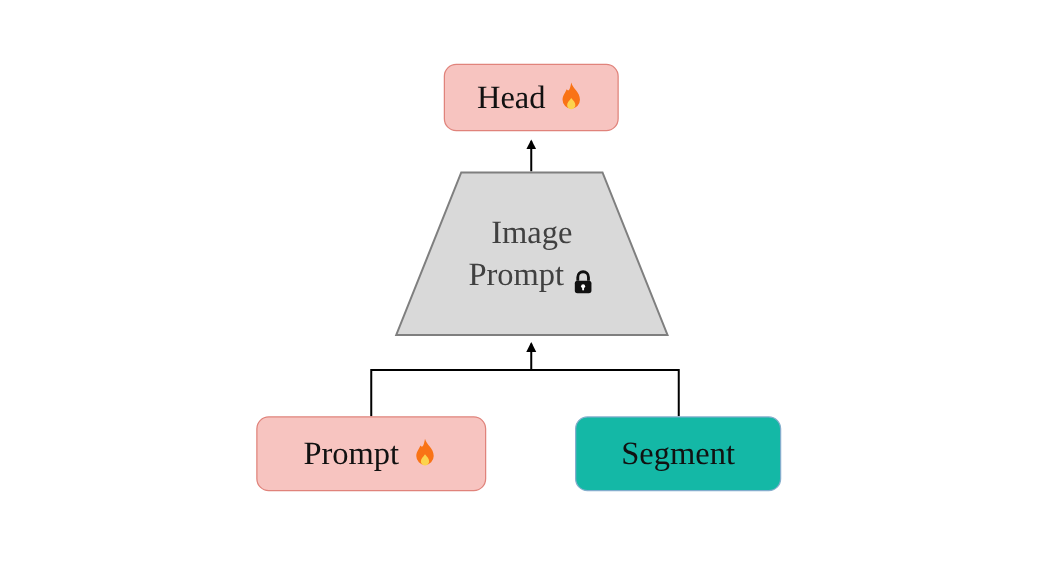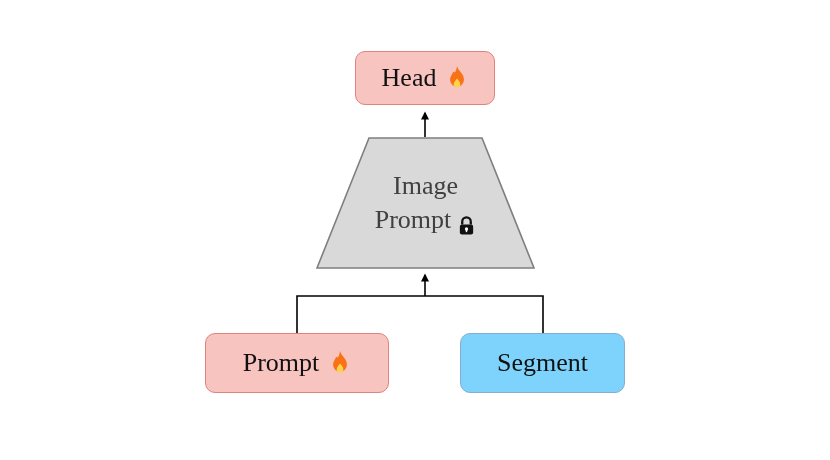--- a/index.html
+++ b/index.html
@@ -16,21 +16,21 @@
   }
   .node{
     position:absolute;
     display:flex;align-items:center;justify-content:center;gap:10px;
     border-radius:10px;
     font-size:26px;color:#111111;
     border:1.6px solid transparent;
     box-sizing:border-box;
   }
   .node.pink{background:#f7c4c0;border-color:#e0837b;}
-  .node.blue{background:#7dd3fc;border-color:#84aecd;}
+  .node.blue{background:#14b8a6;border-color:#84aecd;}
   .node-head{left:355px;top:51px;width:140px;height:54px;}
   .node-prompt{left:205px;top:333px;width:184px;height:60px;}
   .node-segment{left:460px;top:333px;width:165px;height:60px;}
   .enc-label{
     position:absolute;left:317px;top:138px;width:217px;height:130px;
     display:flex;flex-direction:column;align-items:center;justify-content:center;
     font-size:26px;color:#404040;line-height:1.32;
   }
   .enc-line2{display:flex;align-items:flex-end;gap:6px;}
   .enc-line2 svg{margin-bottom:1px;}

